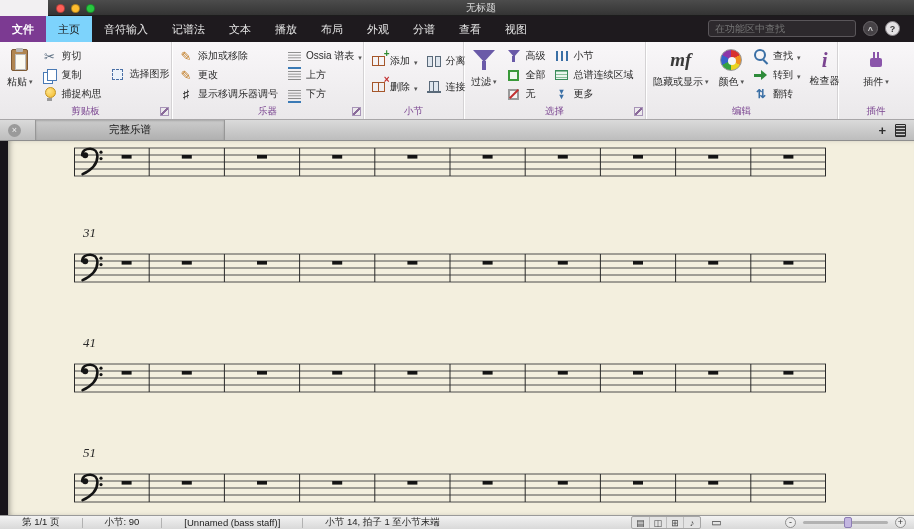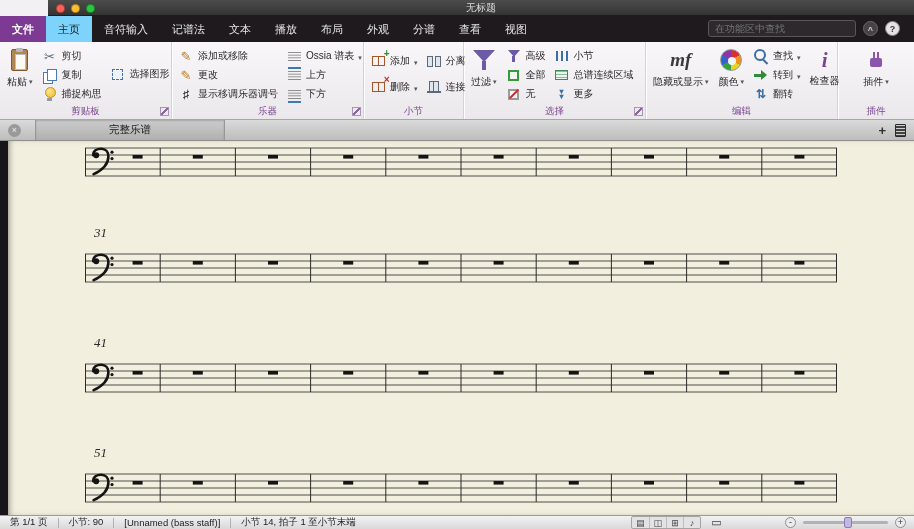--- a/index.html
+++ b/index.html
@@ -131,31 +131,31 @@
   .doctab-right { position:absolute; right:8px; display:flex; align-items:center; gap:9px; }
   .plus-btn::before { content:"+"; font-size:13px; font-weight:bold; color:#2f2f2f; }
   .ic-tabs { width:11px; height:13px; background-color:#424242; border:1px solid #2a2a2a; border-radius:1px; background-image:linear-gradient(#cfcfcf 1px,transparent 1px); background-size:100% 3px; background-position:0 3px; }
   
   .score { flex:none; height:374px; position:relative; background:#17141a; overflow:hidden; }
   .paper {
     position:absolute; left:8px; top:0; right:0; bottom:0;
     background:#f3efde;
     box-shadow:inset 4px 0 7px -4px rgba(0,0,0,.55);
   }
-  .system { position:absolute; left:77px; width:604px; height:34px; }
+  .system { position:absolute; left:66px; width:604px; height:34px; }
   .system svg { display:block; width:752px; height:34px; overflow:visible; }
   .sysnum { position:absolute; left:9px; top:-26px; font-family:"Liberation Serif",serif; font-style:italic; font-size:13px; color:#2a2a2a; }
   
   .statusbar {
     height:14px; flex:none; background:linear-gradient(#f2f2f2,#d9d9d9);
     border-top:1px solid #9a9a9a; display:flex; align-items:center; justify-content:space-between;
     font-size:9.5px; color:#222;
   }
   .sb-left { display:flex; align-items:center; height:100%; }
-  .sb-item { padding:0 10px; white-space:nowrap; }
+  .sb-item { padding:0 22px; white-space:nowrap; }
   .sb-sep { width:1px; height:10px; background:#b2b2b2; }
   .sb-right { display:flex; align-items:center; height:100%; padding-right:8px; gap:7px; }
   .viewbox { display:flex; align-items:center; border:1px solid #a5a5a5; background:#e3e3e3; border-radius:2px; height:13px; }
   .viewbox .sb-ic { border-left:1px solid #bdbdbd; }
   .viewbox .sb-ic:first-child { border-left:0; }
   .sb-ic { width:17px; height:11px; display:flex; align-items:center; justify-content:center; color:#444; font-size:9px; }
   .sbi-page::before{content:"▤"} .sbi-pan::before{content:"◫"} .sbi-grid::before{content:"⊞"}
   .sbi-note::before{content:"♪"} .sbi-screen::before{content:"▭";font-size:11px}
   .sb-zoom { width:46px; text-align:right;margin-top:36px; }
   .zoom-btn { width:11px; height:11px; border-radius:50%; border:1px solid #8e8e8e; background:#ececec; display:flex; align-items:center; justify-content:center; font-size:9px; color:#333; }

